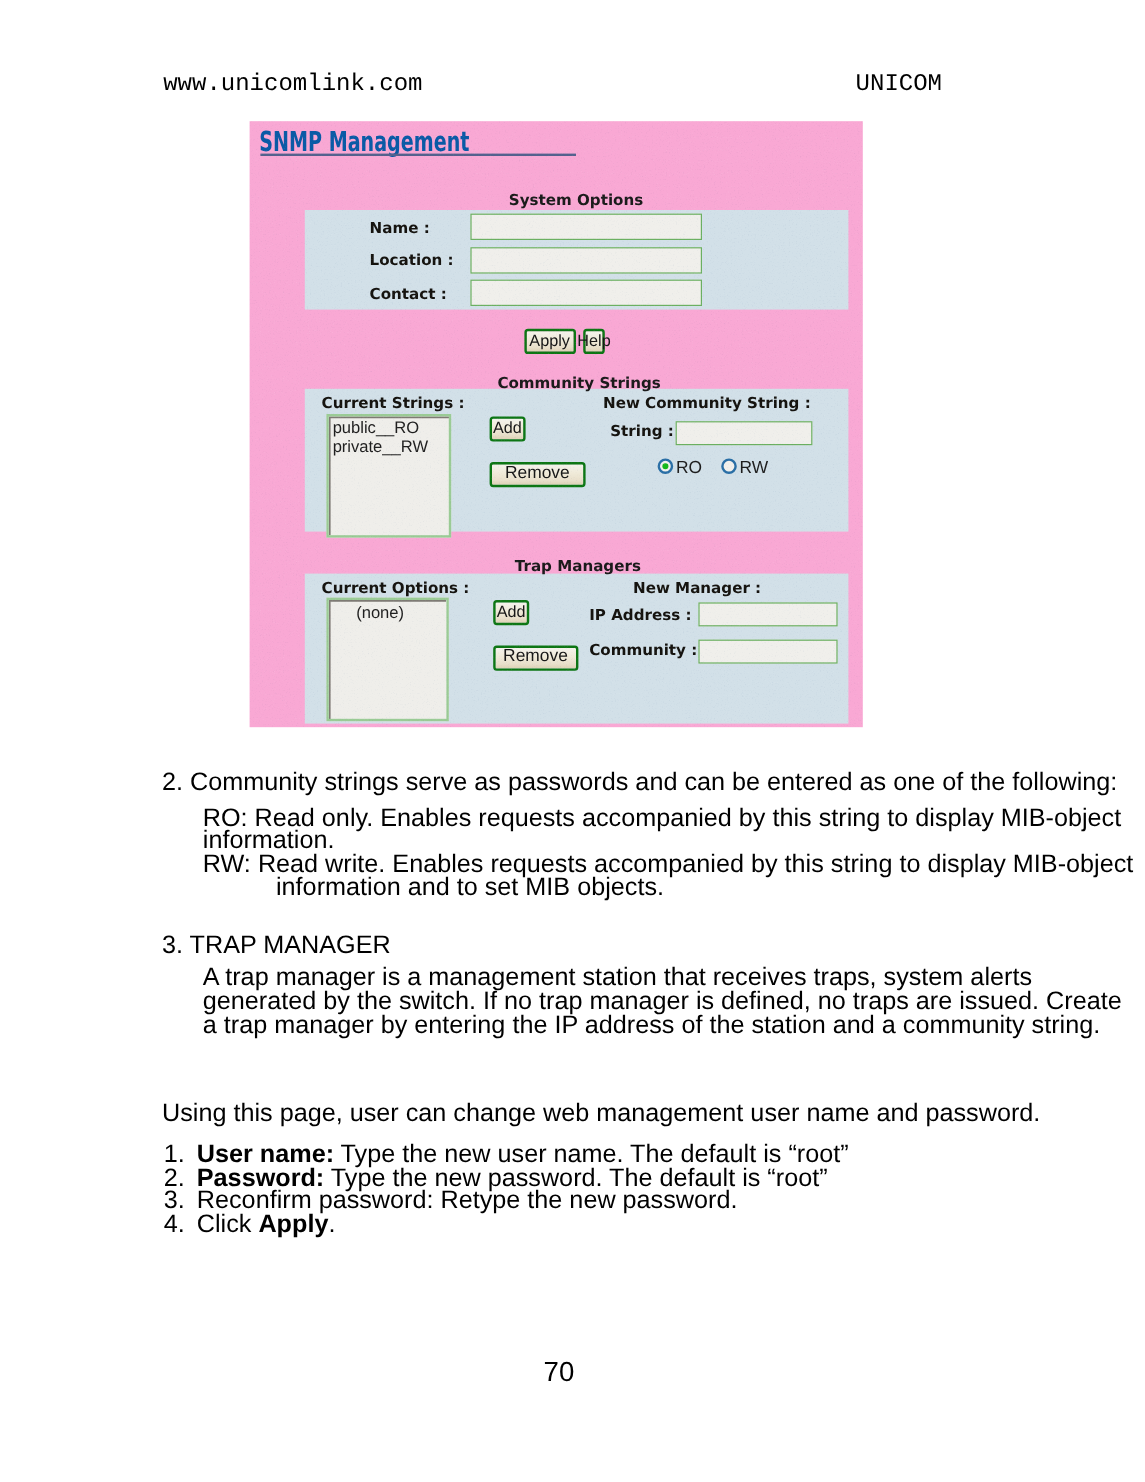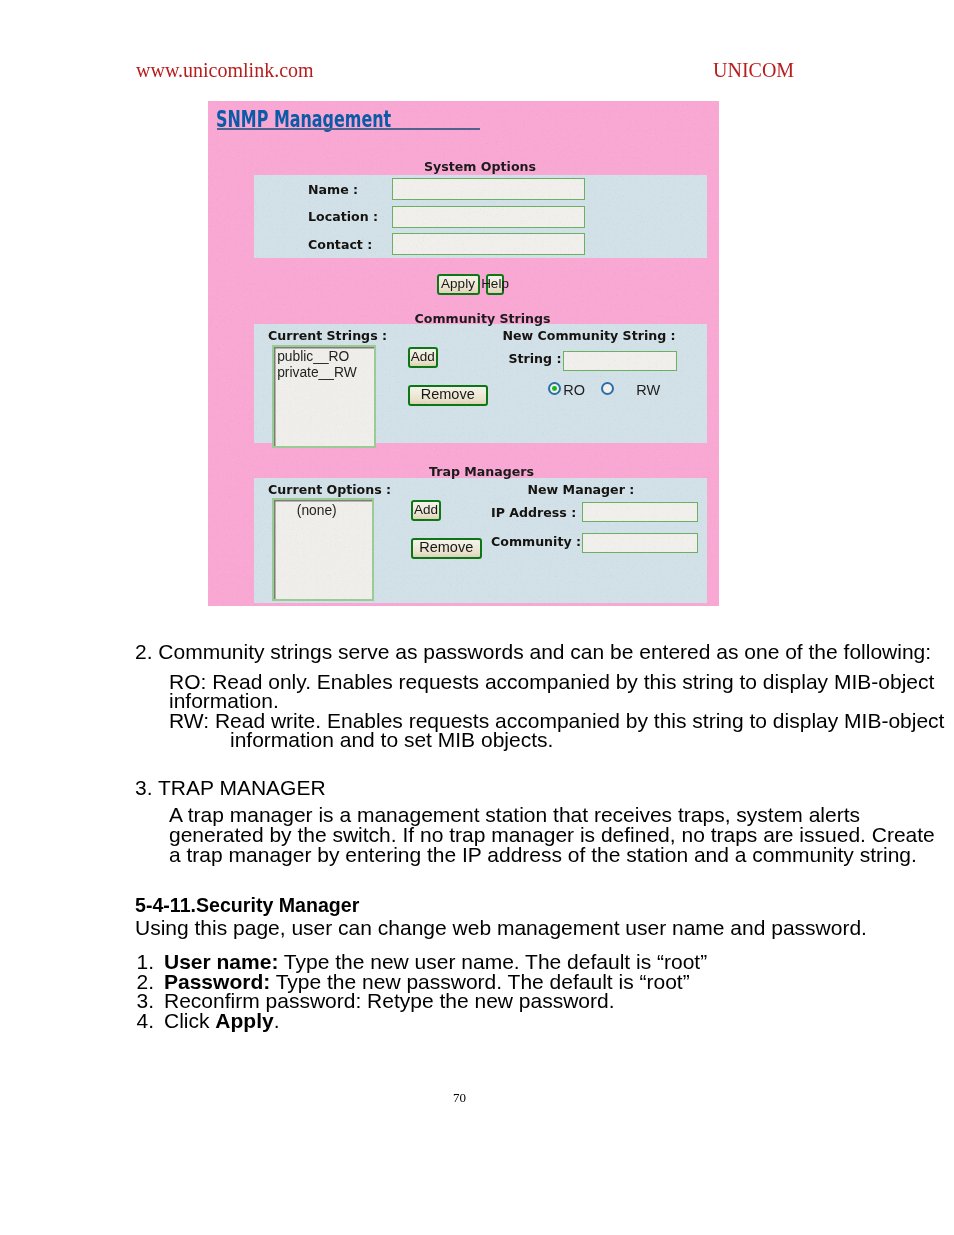--- a/index.html
+++ b/index.html
@@ -1,20 +1,20 @@
 <!DOCTYPE html>
 <html><head>
 <meta charset="utf-8">
 <style>
   html,body{margin:0;padding:0;}
   body{width:954px;height:1235px;background:#fff;font-family:"Liberation Sans",sans-serif;-webkit-font-smoothing:antialiased;}
   .page{position:relative;width:954px;height:1235px;overflow:hidden;background:#fff;}
 
   
-  .hdr{position:absolute;font-family:Liberation Serif, serif;font-size:20px;color:#b91c1c;white-space:nowrap;text-align:right;}
+  .hdr{position:absolute;font-family:Liberation Mono, monospace;font-size:20px;color:#000000;white-space:nowrap;text-align:right;}
   .hdr-left{left:136px;top:59px;}
   .hdr-right{left:713px;top:59px;}
 
   
   .shot{position:absolute;left:208px;top:101px;width:511px;height:505px;background:#f9a8d4;
         font-family:"DejaVu Sans",sans-serif;overflow:hidden;}
   .noise{position:absolute;left:0;top:0;width:100%;height:100%;z-index:9;pointer-events:none;
          opacity:.80;mix-blend-mode:multiply;}
   .noise2{position:absolute;left:0;top:0;width:100%;height:100%;z-index:9;pointer-events:none;
          opacity:.55;mix-blend-mode:screen;}
@@ -44,21 +44,21 @@
        background:#f1f0ec;border:2px solid #2a6fa6;box-sizing:border-box;}
   .radio i{position:absolute;left:2.2px;top:2.2px;width:4.8px;height:4.8px;border-radius:50%;background:#15b81a;}
   .rtxt{position:absolute;z-index:2;font-size:14.5px;color:#1d1d1d;
        font-family:"Liberation Sans",sans-serif;}
 
   
   .bt{position:absolute;font-family:"Liberation Sans",sans-serif;font-size:21px;color:#000;
       line-height:19.5px;white-space:pre-wrap;}
   .bt b{font-weight:bold;}
   .sec-head{position:absolute;font-family:"Liberation Sans",sans-serif;font-weight:bold;font-size:19.6px;color:#000;}
-  .pgnum{position:absolute;font-family:Liberation Serif, serif;font-size:13px;color:#000;}
+  .pgnum{position:absolute;font-family:Liberation Sans, sans-serif;font-size:23px;color:#000;margin-top:40px;}
 </style>
 </head>
 <body>
 
 <div class="page">
 
   <div class="hdr hdr-left">www.unicomlink.com</div>
   <div class="hdr hdr-right">UNICOM</div>
 
   <div class="shot">
@@ -103,21 +103,21 @@
 
     <div class="lbl" style="left:294.5px;top:226.5px;">New Community String :</div>
     <div class="lbl" style="left:300.5px;top:250px;">String :</div>
     <div class="tbox" style="left:354.5px;top:249.5px;width:114px;height:20.5px;"></div>
 
     <div class="radio" style="left:340.2px;top:281.2px;">
         <i></i>
       </div>
     <div class="rtxt" style="left:355.3px;top:280.8px;">RO</div>
     <div class="radio" style="left:392.9px;top:281.2px;"></div>
-    <div class="rtxt" style="left:408.3px;top:280.8px;margin-left:20px;">RW</div>
+    <div class="rtxt" style="left:408.3px;top:280.8px;">RW</div>
 
     <div class="sec-title" style="left:221px;top:363px;">Trap Managers</div>
     <div class="panel" style="left:45.5px;top:376.5px;width:453px;height:125px;"></div>
     <div class="lbl" style="left:60px;top:380.5px;">Current Options :</div>
     <div class="listbox" style="left:63.8px;top:397px;width:102.7px;height:103px;">
       <div class="lbitem" style="left:23px;top:3px;">(none)</div>
     </div>
     <div class="btn" style="left:203px;top:398.5px;width:30px;height:21px;font-size:13.5px;">Add</div>
     <div class="btn" style="left:203px;top:436.5px;width:70.5px;height:21px;font-size:14.5px;">Remove</div>
 
@@ -134,21 +134,20 @@
   <div class="bt" style="left:169px;top:691px;">information.</div>
   <div class="bt" style="left:169px;top:710.5px;">RW: Read write. Enables requests accompanied by this string to display MIB-object</div>
   <div class="bt" style="left:230px;top:730px;">information and to set MIB objects.</div>
 
   <div class="bt" style="left:135px;top:778px;">3. TRAP MANAGER</div>
 
   <div class="bt" style="left:169px;top:805px;">A trap manager is a management station that receives traps, system alerts</div>
   <div class="bt" style="left:169px;top:825px;">generated by the switch. If no trap manager is defined, no traps are issued. Create</div>
   <div class="bt" style="left:169px;top:845px;">a trap manager by entering the IP address of the station and a community string.</div>
 
-  <div class="sec-head" style="left:135px;top:894px;">5-4-11.Security Manager</div>
   <div class="bt" style="left:135px;top:917.5px;">Using this page, user can change web management user name and password.</div>
 
   <div class="bt" style="left:136.5px;top:952px;">1.</div>
   <div class="bt" style="left:164px;top:952px;"><span></span><b>User name:</b><span> Type the new user name. The default is “root”</span></div>
   <div class="bt" style="left:136.5px;top:971.5px;">2.</div>
   <div class="bt" style="left:164px;top:971.5px;"><span></span><b>Password:</b><span> Type the new password. The default is “root”</span></div>
   <div class="bt" style="left:136.5px;top:991px;">3.</div>
   <div class="bt" style="left:164px;top:991px;"><span>Reconfirm password: Retype the new password.</span><b></b><span></span></div>
   <div class="bt" style="left:136.5px;top:1010.5px;">4.</div>
   <div class="bt" style="left:164px;top:1010.5px;"><span>Click </span><b>Apply</b><span>.</span></div>

